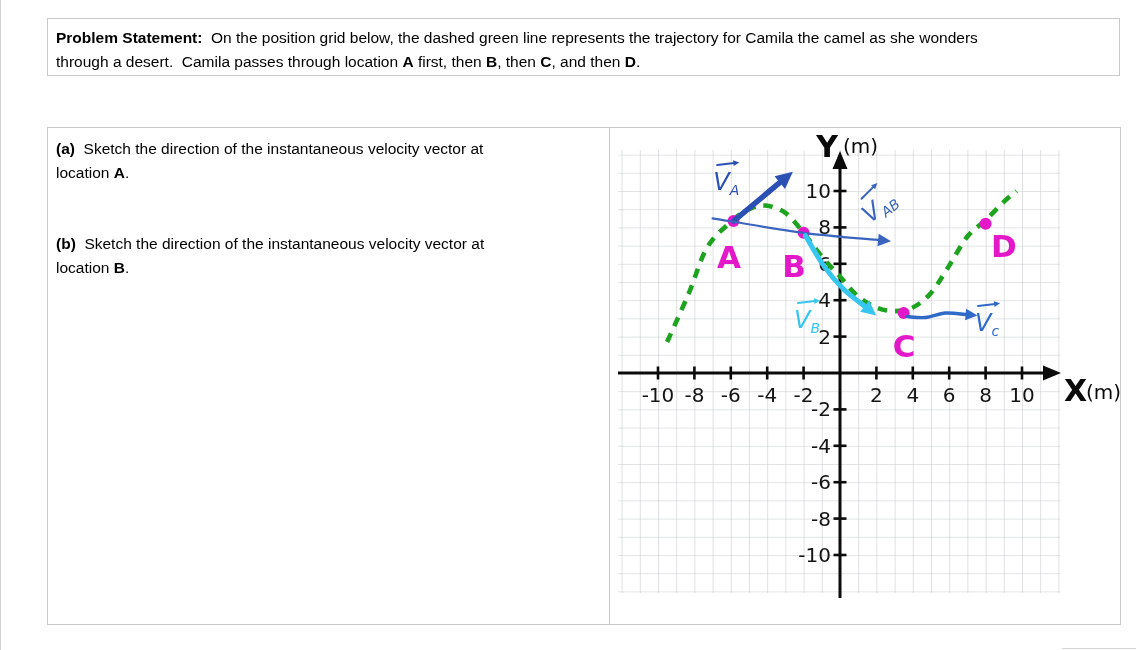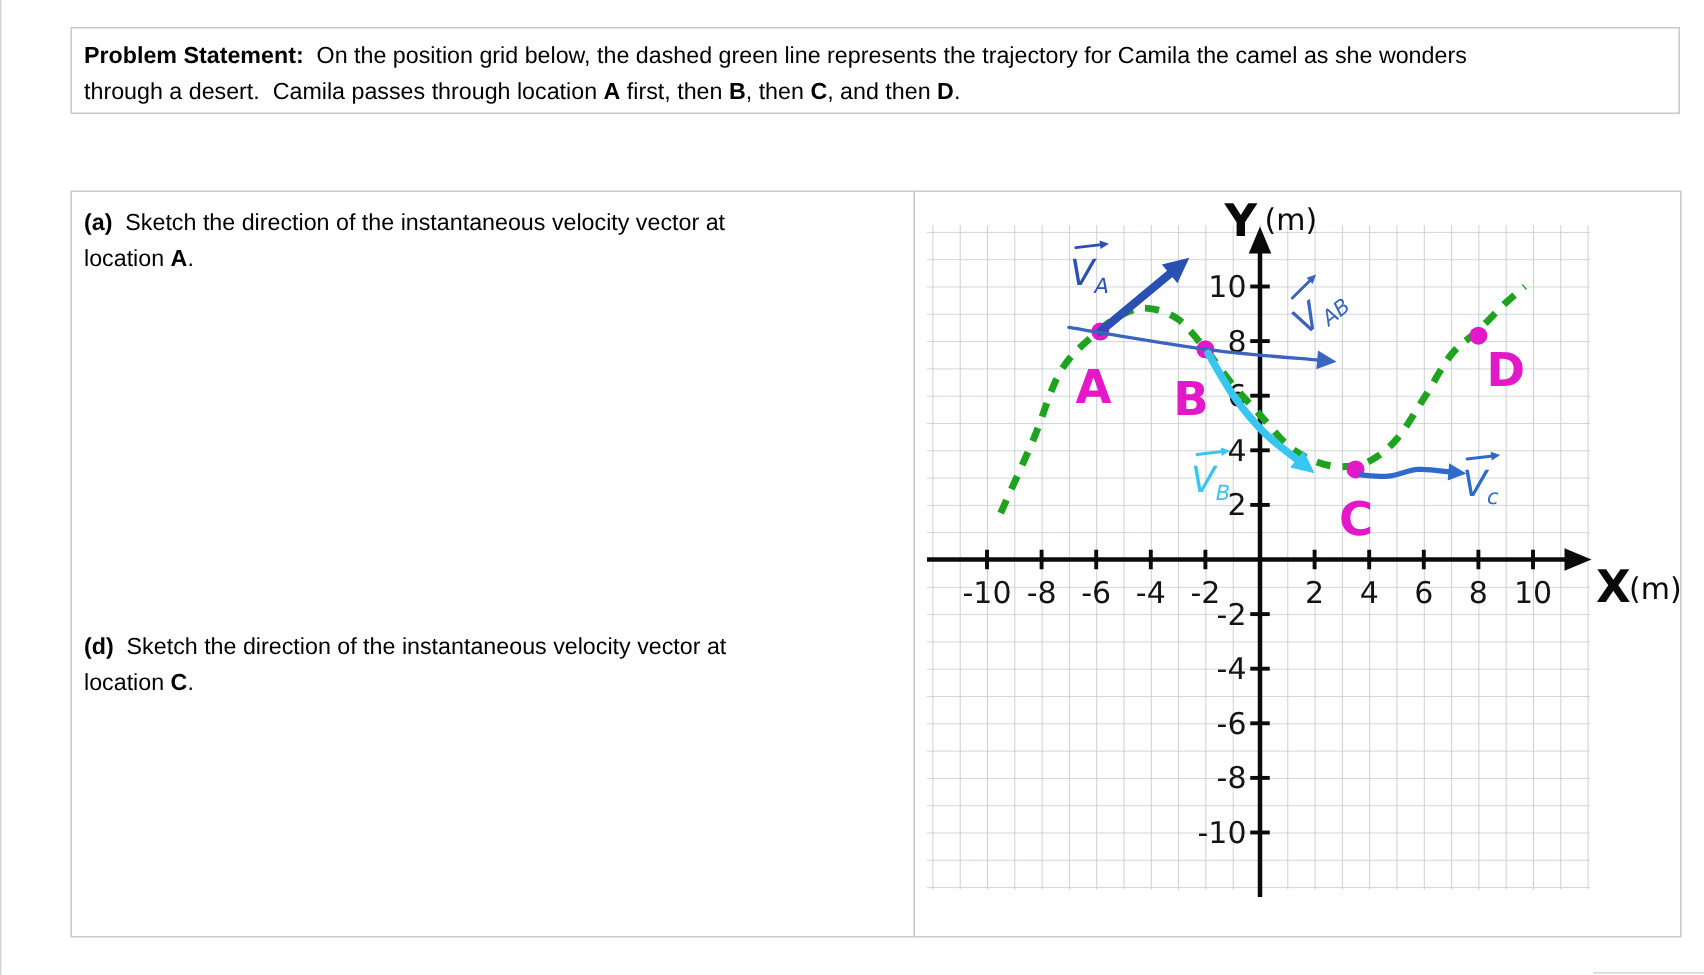--- a/index.html
+++ b/index.html
@@ -27,21 +27,21 @@
 </head>
 <body>
 
 <div class="edge" style="left:0;top:0;width:1px;height:650px;"></div>
 <div class="edge" style="left:1062px;top:648px;width:74px;height:1px;"></div>
 
 <div id="problem-box" class="box rich"><span class="b">Problem Statement:</span><span>&nbsp; On the position grid below, the dashed green line represents the trajectory for Camila the camel as she wonders</span><br><span>through a desert. &nbsp;Camila passes through location </span><span class="b">A</span><span> first, then </span><span class="b">B</span><span>, then </span><span class="b">C</span><span>, and then </span><span class="b">D</span><span>.</span></div>
 
 <div id="questions-panel" class="box">
   <div class="question rich q-a"><span class="b">(a)</span><span>&nbsp; Sketch the direction of the instantaneous velocity vector at</span><br><span>location </span><span class="b">A</span><span>.</span></div>
-  <div class="question rich q-d"><span class="b">(d)</span><span>&nbsp; Sketch the direction of the instantaneous velocity vector at</span><br><span>location </span><span class="b">C</span><span>.</span></div>
+  <div class="question rich q-b"><span class="b">(b)</span><span>&nbsp; Sketch the direction of the instantaneous velocity vector at</span><br><span>location </span><span class="b">B</span><span>.</span></div>
 </div>
 
 <div id="graph-panel" class="box">
   <svg id="graph-svg" width="510" height="496" viewBox="610 128 510 496">
     <defs>
       <pattern id="gridpat" patternUnits="userSpaceOnUse" x="840" y="373" width="18.2" height="18.2">
         <path d="M 18.2 0 L 0 0 0 18.2" fill="none" stroke="#c3c7ca" stroke-width="1.1"></path>
       </pattern>
     </defs>
 

